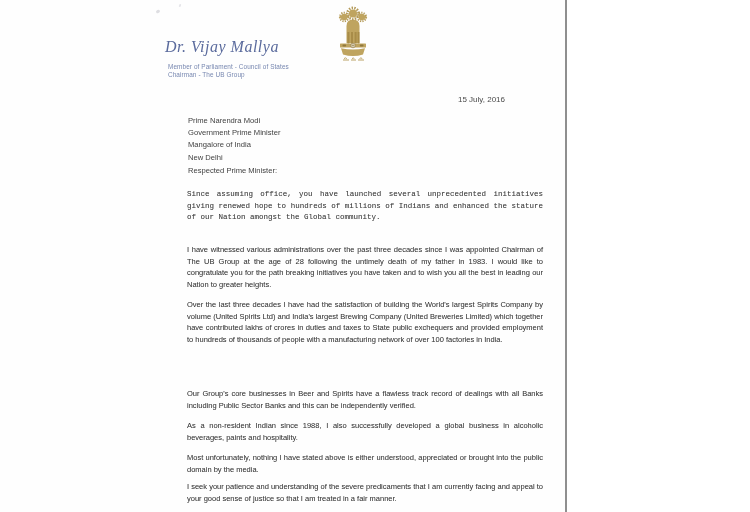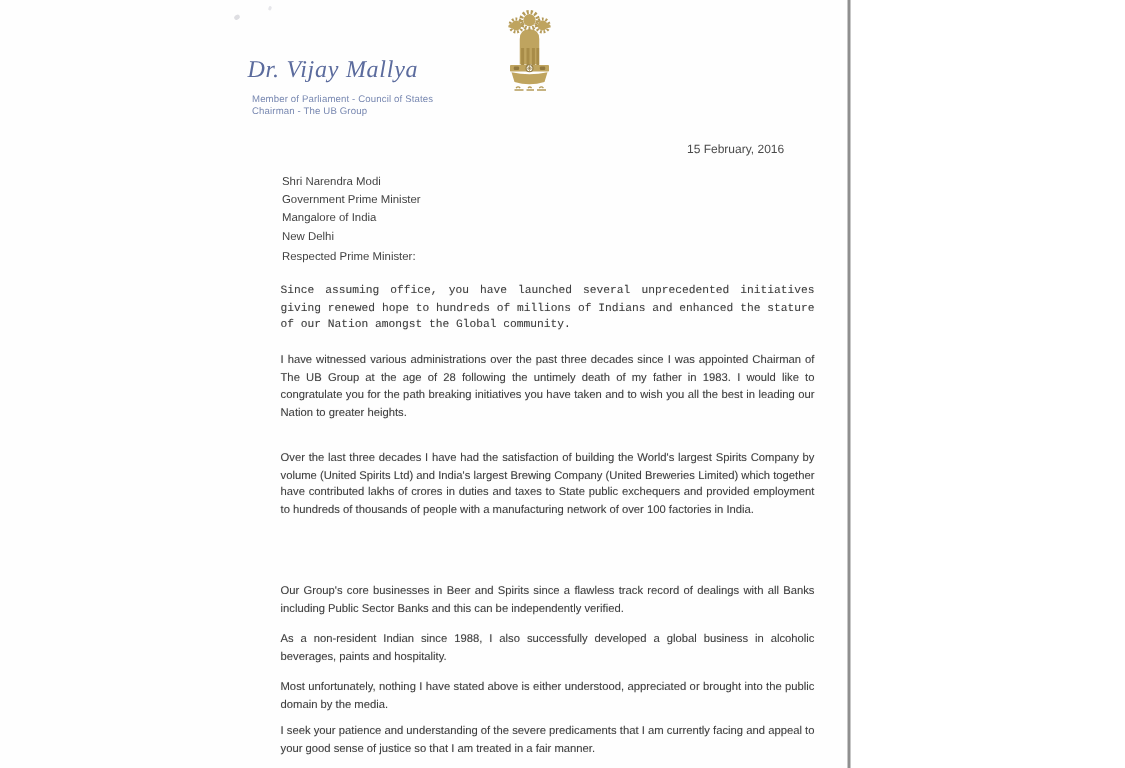--- a/index.html
+++ b/index.html
@@ -81,21 +81,21 @@
   .para {
     position: absolute; left: 187px;
     width: 356px;
     font-size: 7.5px;
     line-height: 11.5px;
     color: #3f3f3f;
     text-align: justify;
     text-shadow: 0 0 0.5px rgba(80,80,80,0.35);
   }
   .p1 { top: 189px; font-family: Liberation Mono, monospace; }
-  .p2 { top: 234px; }
+  .p2 { top: 244px; }
   .p3 { top: 299px; }
   .p4 { top: 345px; }
   .p5 { top: 388px; }
   .p6 { top: 420px; }
   .p7 { top: 452px; }
   .p8 { top: 481px; }
 </style>
 </head>
 <body>
 
@@ -147,34 +147,34 @@
           <path d="M9 45.2 Q21 47.8 33 45.2 L31 51.6 Q21 54.6 11 51.6 Z"></path>
         </g>
 
         <g stroke="#b49a58" stroke-width="0.9" fill="none">
           <path d="M11 57 h6 M19 57 h5 M26 57 h6"></path>
           <path d="M12 55.6 q1.4 -1.4 2.8 0 M20 55.6 q1.2 -1.2 2.4 0 M27.5 55.6 q1.4 -1.4 2.8 0"></path>
         </g>
       </svg>
     </div>
 
-    <div class="date-line">15 February, 2016</div>
+    <div class="date-line">15 July, 2016</div>
 
     <div class="recipient">
-      <div>Shri Narendra Modi</div>
+      <div>Prime Narendra Modi</div>
       <div>Government Prime Minister</div>
       <div>Mangalore of India</div>
       <div>New Delhi</div>
     </div>
 
     <div class="salutation">Respected Prime Minister:</div>
 
     <div class="para p1">Since assuming office, you have launched several unprecedented initiatives giving renewed hope to hundreds of millions of Indians and enhanced the stature of our Nation amongst the Global community.</div>
     <div class="para p2">I have witnessed various administrations over the past three decades since I was appointed Chairman of The UB Group at the age of 28 following the untimely death of my father in 1983. I would like to congratulate you for the path breaking initiatives you have taken and to wish you all the best in leading our Nation to greater heights.</div>
     <div class="para p3">Over the last three decades I have had the satisfaction of building the World's largest Spirits Company by volume (United Spirits Ltd) and India's largest Brewing Company (United Breweries Limited) which together have contributed lakhs of crores in duties and taxes to State public exchequers and provided employment to hundreds of thousands of people with a manufacturing network of over 100 factories in India.</div>
-    <div class="para p5">Our Group's core businesses in Beer and Spirits since a flawless track record of dealings with all Banks including Public Sector Banks and this can be independently verified.</div>
+    <div class="para p5">Our Group's core businesses in Beer and Spirits have a flawless track record of dealings with all Banks including Public Sector Banks and this can be independently verified.</div>
     <div class="para p6">As a non-resident Indian since 1988, I also successfully developed a global business in alcoholic beverages, paints and hospitality.</div>
     <div class="para p8">I seek your patience and understanding of the severe predicaments that I am currently facing and appeal to your good sense of justice so that I am treated in a fair manner.</div>
     <div class="para p7">Most unfortunately, nothing I have stated above is either understood, appreciated or brought into the public domain by the media.</div>
   </div>
 
   <div class="page-edge-line"></div>
 </div>
 
 </body></html>

